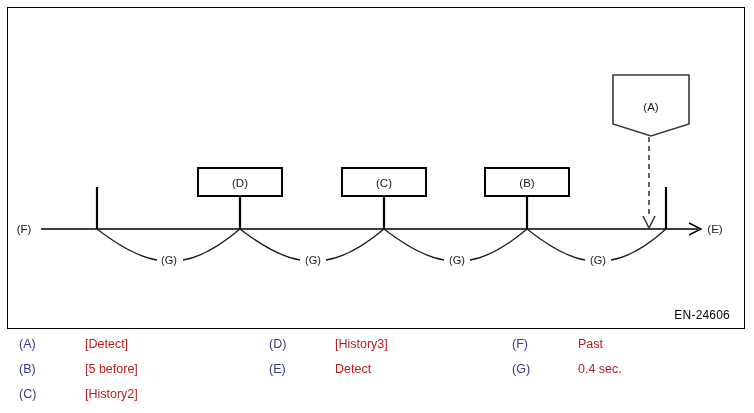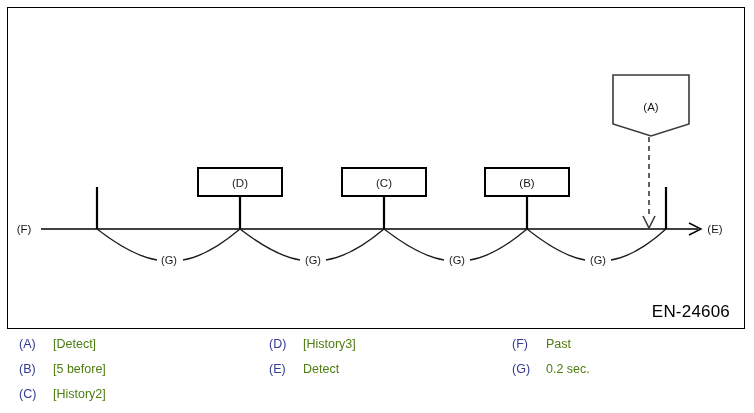--- a/index.html
+++ b/index.html
@@ -74,21 +74,21 @@
   .ref-text-sm {
     font-family: "Liberation Sans", sans-serif;
     font-size: 11px;
     fill: #1a1a1a;
   }
   
   #figure-id {
     position: absolute;
     right: 14px;
     bottom: 6px;
-    font-size: 17px;
+    font-size: 12px;
     color: #000000;
     font-family: "Liberation Sans", sans-serif;
     letter-spacing: 0.2px;
   }
   
   #legend {
     position: absolute;
     left: 7px;
     top: 337px;
     width: 740px;
@@ -108,21 +108,22 @@
     color: #333a8f;
     font-size: 12.5px;
     font-family: "Liberation Sans", sans-serif;
   }
   .legend-key {
     width: 34px;
     flex: 0 0 34px;
     color: #333a8f;
   }
   .legend-val {
-    color: #4d7c0f;
+    color: #b91c1c;
+    margin-left: 32px;
   }
 </style>
 </head>
 <body>
 
 <div id="page">
 
   <div id="figure-frame">
 
     <svg id="figure-svg" width="735" height="319" viewBox="0 0 735 319">
@@ -203,19 +204,19 @@
       </div>
     </div>
 
     <div class="legend-col" id="legend-col-3">
       <div class="legend-row">
         <span class="legend-key">(F)</span>
         <span class="legend-val">Past</span>
       </div>
       <div class="legend-row">
         <span class="legend-key">(G)</span>
-        <span class="legend-val">0.2 sec.</span>
+        <span class="legend-val">0.4 sec.</span>
       </div>
     </div>
 
   </div>
 
 </div>
 
 </body></html>

